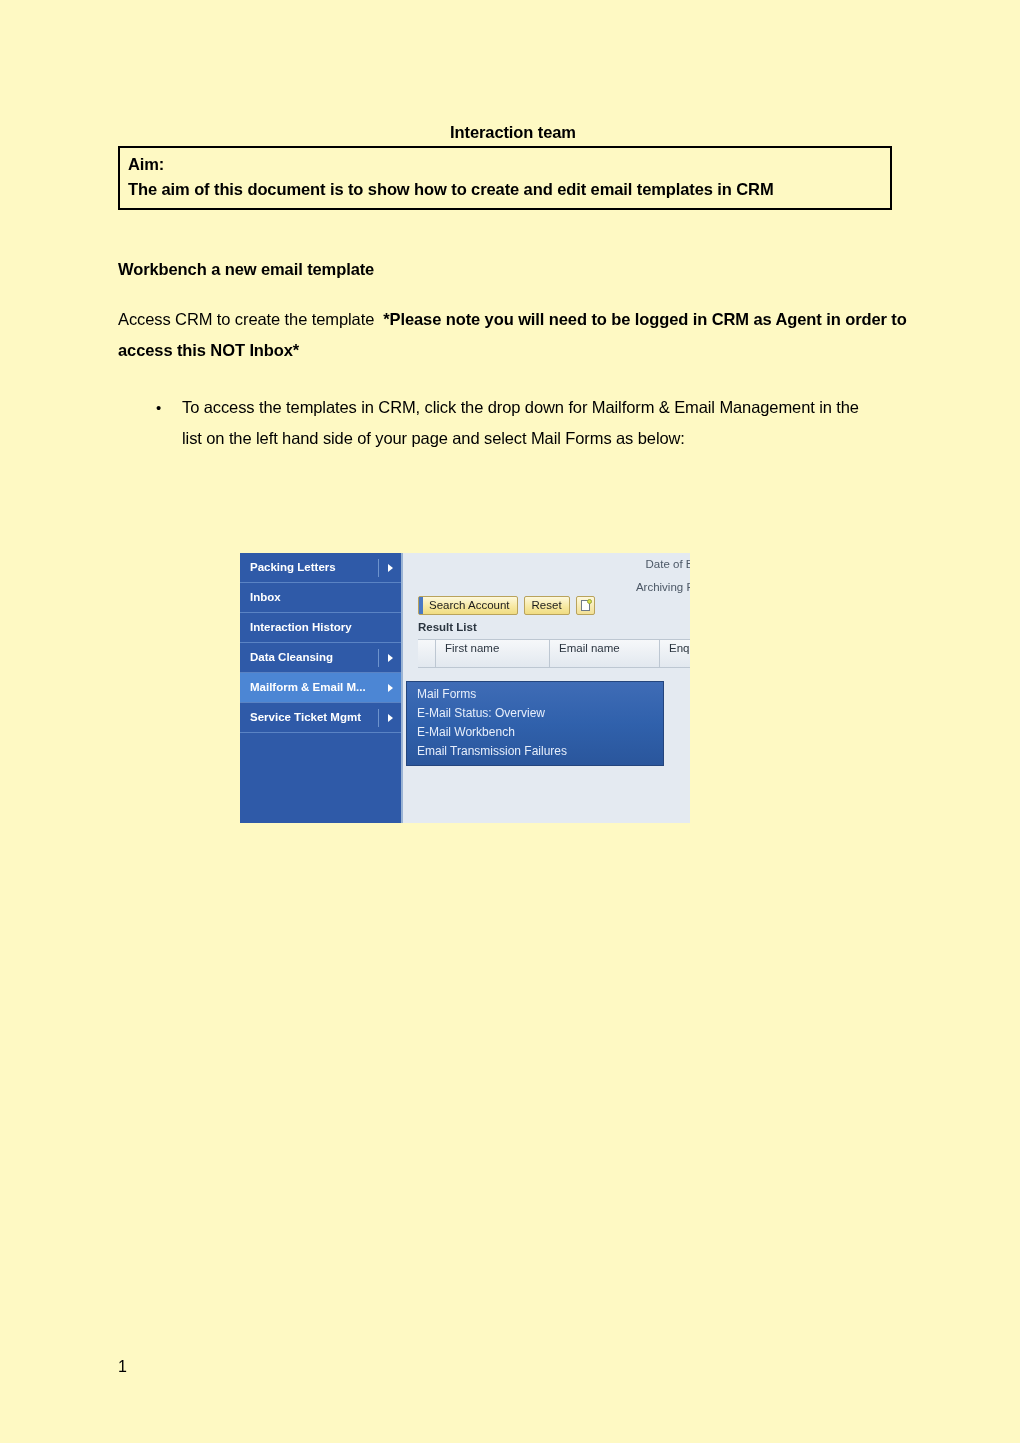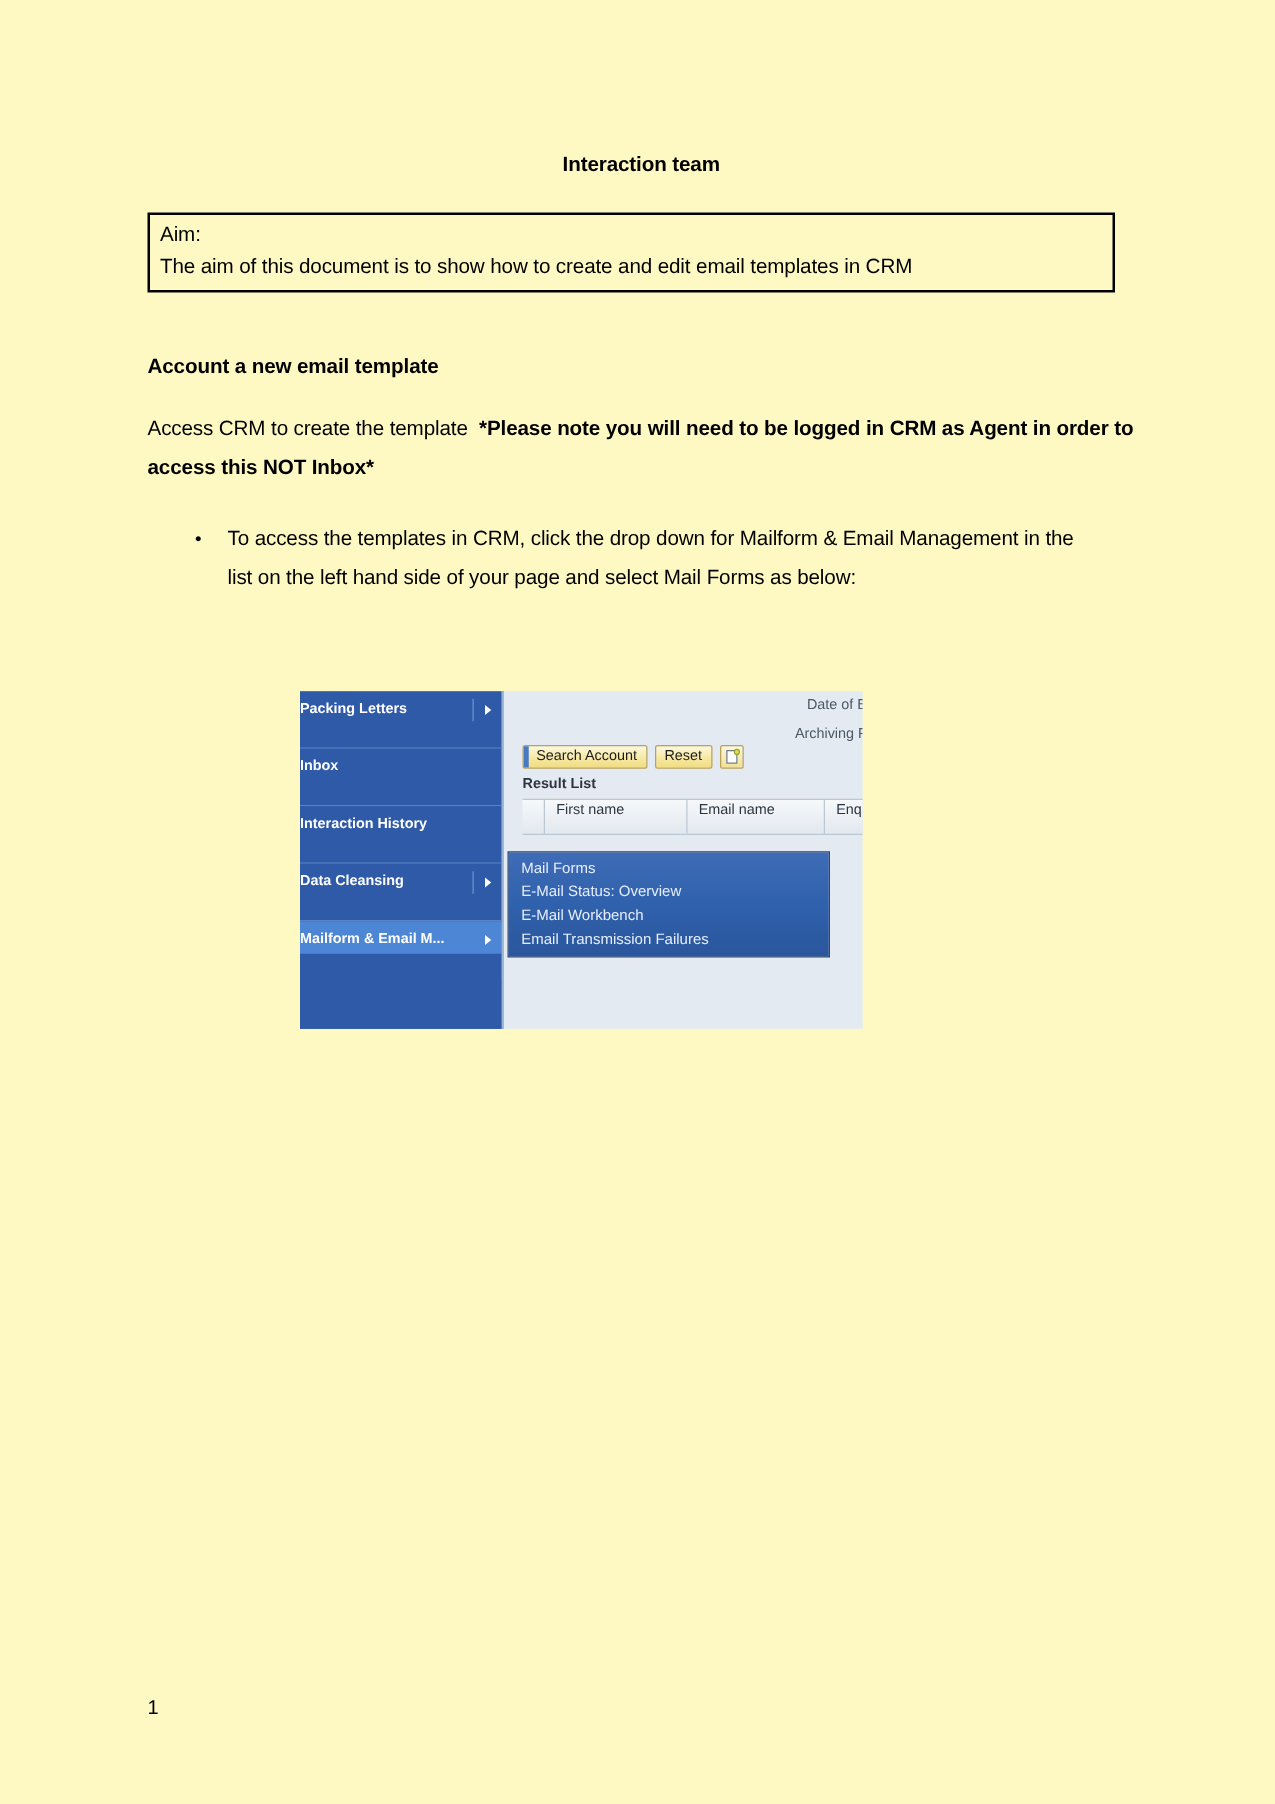--- a/index.html
+++ b/index.html
@@ -31,25 +31,25 @@
   .doc-title {
     text-align: center;
     font-weight: bold;
     font-size: 16.5px;
     line-height: 28px;
     letter-spacing: -0.1px;
   }
 
   
   .aim-box {
-    margin-top: 24px;
     border: 2px solid #000000;
     padding: 4px 0 6px 8px;
     width: 774px;
     box-sizing: border-box;
+    font-weight: bold;
   }
   .aim-line {
     font-size: 16.5px;
     line-height: 25px;
     letter-spacing: -0.1px;
   }
 
   
   .section-head {
     margin-top: 46px;
@@ -113,27 +113,28 @@
     left: 0;
     top: 0;
     width: 163px;
     height: 270px;
     background: #2f5aa8;
     border-right: 2px solid #9bb4d4;
     box-sizing: border-box;
   }
   .nav-item {
     position: relative;
-    height: 46px;
+    height: 30px;
     box-sizing: border-box;
     border-bottom: 1px solid #5a83c4;
     color: #ffffff;
     font-size: 11.5px;
     font-weight: bold;
     line-height: 29px;
+    padding-left: 10px;
     white-space: nowrap;
     background: #2f5aa8;
   }
   .nav-item.selected {
     background: #4c86d4;
   }
   .nav-arrow {
     position: absolute;
     right: 8px;
     top: 0;
@@ -312,21 +313,21 @@
 
   <div class="content">
 
     <div class="doc-title">Interaction team</div>
 
     <div class="aim-box">
       <div class="aim-line">Aim:</div>
       <div class="aim-line">The aim of this document is to show how to create and edit email templates in CRM</div>
     </div>
 
-    <div class="section-head">Account a new email template</div>
+    <div class="section-head">Workbench a new email template</div>
 
 
     <div class="para">
       <span>Access CRM to create the template</span>&nbsp;&nbsp;<span class="b">*Please note you will need to be logged in CRM as Agent in order to access this NOT Inbox*</span>
     </div>
 
     <div class="bullet-row">
       <div class="bullet-dot">•</div>
       <div class="bullet-text">To access the templates in CRM, click the drop down for Mailform &amp; Email Management in the list on the left hand side of your page and select Mail Forms as below:</div>
     </div>

